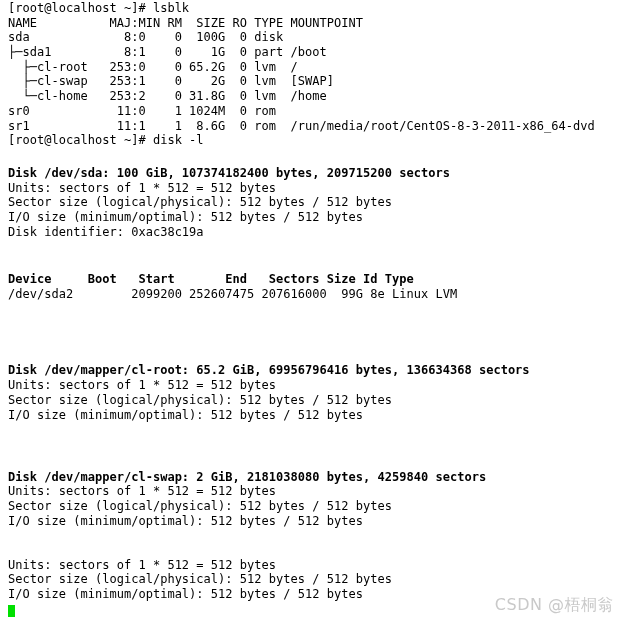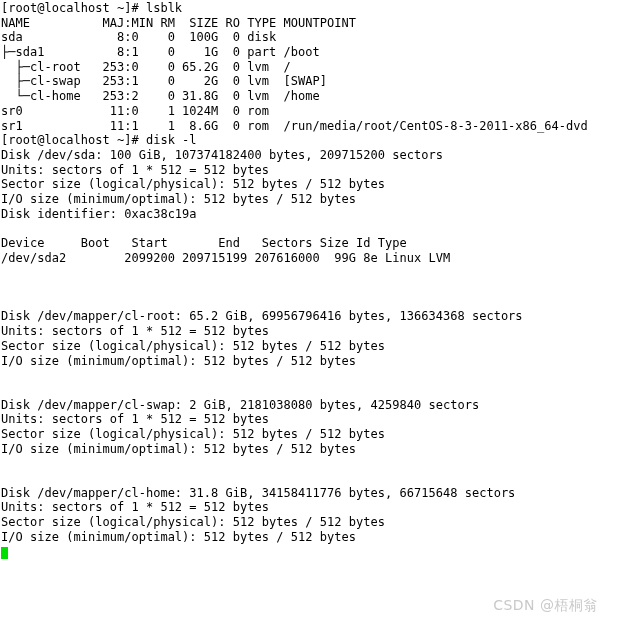--- a/index.html
+++ b/index.html
@@ -12,50 +12,51 @@
     position: relative;
     width: 628px;
     height: 625px;
     background: #ffffff;
     color: #000000;
     font-family: "DejaVu Sans Mono", "Liberation Mono", monospace;
     font-size: 12px;
     line-height: 14.7px;
     overflow: hidden;
     box-sizing: border-box;
-    padding: 1px 0 0 1px;
+    padding: 1px 0 0 8px;
     letter-spacing: 0px;
   }
   .line {
     white-space: pre;
     height: 14.7px;
     font-family: "DejaVu Sans Mono", "Liberation Mono", monospace;
     font-size: 12px;
     letter-spacing: 0.02px;
   }
   .line.bold {
-    font-weight: normal;
+    font-weight: bold;
+    margin-top: 18px;
   }
   .line.blank {
     
   }
   .cursor {
     display: inline-block;
     width: 7.2px;
     height: 12px;
     background: #00e000;
     vertical-align: text-bottom;
     margin-bottom: -1px;
   }
   #watermark {
     position: absolute;
-    right: 30px;
+    right: 14px;
     bottom: 12px;
     font-family: "DejaVu Sans", "Liberation Sans", sans-serif;
-    font-size: 14px;
+    font-size: 16px;
     color: #c9c9c9;
     letter-spacing: 0.5px;
     white-space: nowrap;
     user-select: none;
   }
 </style>
 </head>
 <body>
 
 <div id="terminal" style="background: rgb(255, 255, 255); color: rgb(0, 0, 0);">
@@ -70,36 +71,35 @@
       <div class="line">sr0            11:0    1 1024M  0 rom</div>
       <div class="line">sr1            11:1    1  8.6G  0 rom  /run/media/root/CentOS-8-3-2011-x86_64-dvd</div>
       <div class="line">[root@localhost ~]# disk -l</div>
       <div class="line bold">Disk /dev/sda: 100 GiB, 107374182400 bytes, 209715200 sectors</div>
       <div class="line">Units: sectors of 1 * 512 = 512 bytes</div>
       <div class="line">Sector size (logical/physical): 512 bytes / 512 bytes</div>
       <div class="line">I/O size (minimum/optimal): 512 bytes / 512 bytes</div>
       <div class="line">Disk identifier: 0xac38c19a</div>
       <div class="line blank"></div>
       <div class="line bold">Device     Boot   Start       End   Sectors Size Id Type</div>
-      <div class="line">/dev/sda2        2099200 209715199 207616000  99G 8e Linux LVM</div>
+      <div class="line">/dev/sda2        2099200 252607475 207616000  99G 8e Linux LVM</div>
       <div class="line blank"></div>
       <div class="line blank"></div>
       <div class="line blank"></div>
       <div class="line bold">Disk /dev/mapper/cl-root: 65.2 GiB, 69956796416 bytes, 136634368 sectors</div>
       <div class="line">Units: sectors of 1 * 512 = 512 bytes</div>
       <div class="line">Sector size (logical/physical): 512 bytes / 512 bytes</div>
       <div class="line">I/O size (minimum/optimal): 512 bytes / 512 bytes</div>
       <div class="line blank"></div>
       <div class="line blank"></div>
       <div class="line bold">Disk /dev/mapper/cl-swap: 2 GiB, 2181038080 bytes, 4259840 sectors</div>
       <div class="line">Units: sectors of 1 * 512 = 512 bytes</div>
       <div class="line">Sector size (logical/physical): 512 bytes / 512 bytes</div>
       <div class="line">I/O size (minimum/optimal): 512 bytes / 512 bytes</div>
       <div class="line blank"></div>
       <div class="line blank"></div>
-      <div class="line bold">Disk /dev/mapper/cl-home: 31.8 GiB, 34158411776 bytes, 66715648 sectors</div>
       <div class="line">Units: sectors of 1 * 512 = 512 bytes</div>
       <div class="line">Sector size (logical/physical): 512 bytes / 512 bytes</div>
       <div class="line">I/O size (minimum/optimal): 512 bytes / 512 bytes</div>
     </div>
   <div class="line"><span class="cursor" style="background: rgb(0, 224, 0);"></span></div>
   <div id="watermark" style="color: rgb(201, 201, 201);">CSDN @梧桐翁</div>
 </div>
 
 </body></html>

